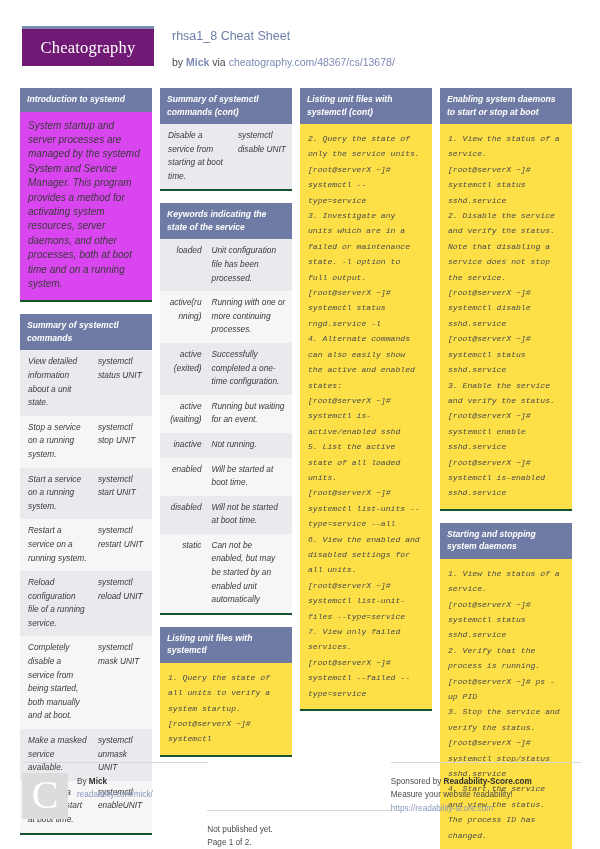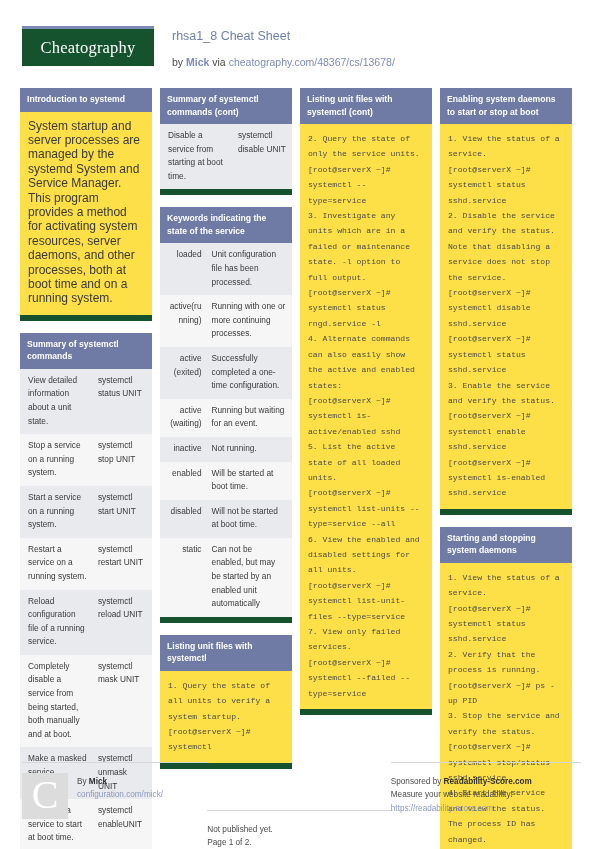--- a/index.html
+++ b/index.html
@@ -9,21 +9,21 @@
     background: #ffffff;
     font-family: "Liberation Sans", sans-serif;
     -webkit-font-smoothing: antialiased;
   }
   .page { position: relative; width: 600px; height: 849px; overflow: hidden; }
 
   
   .header { display: flex; align-items: flex-start; padding: 26px 0 0 22px; }
   .logo-box {
     width: 132px; height: 40px;
-    background: #14532d;
+    background: #701a75;
     border-top: 3px solid #7d8ab5;
     display: flex; align-items: center; justify-content: center;
     flex: 0 0 auto;
   }
   .logo-text {
     color: #ffffff;
     font-family: "Liberation Serif", serif;
     font-size: 16.5px;
     letter-spacing: .2px;
   }
@@ -43,37 +43,37 @@
   .columns {
     position: absolute;
     top: 88px; left: 0;
     width: 600px;
     display: flex;
     gap: 0;
     padding: 0 16px;
   }
   .col { width: 140px; padding: 0 4px; }
 
-  .block { margin-bottom: 12px; border-bottom: 6px solid #14532d; }
+  .block { margin-bottom: 12px; border-bottom: 2px solid #14532d; font-style: italic; }
   .block-head {
     background: #6f7ba4;
     color: #ffffff;
     font-size: 8.6px;
     font-weight: 700;
     line-height: 12.5px;
     padding: 5px 7px 6px 7px;
   }
 
   
   .prose {
-    font-size: 12px;
+    font-size: 10px;
     line-height: 14.4px;
     color: #3a3a3a;
     padding: 7px 8px 9px 8px;
-    background: #fde047;
+    background: #d946ef;
   }
 
   
   table.kv { width: 100%; border-collapse: collapse; }
   table.kv td {
     font-size: 8.3px;
     line-height: 13.6px;
     color: #3a3a3a;
     padding: 5px 6px 6px 8px;
     vertical-align: top;
@@ -314,21 +314,21 @@
     </div>
 
   <div class="footer">
     <div class="foot-col foot-1">
       <div class="c-badge">C</div>
       <div class="foot-txt">
         <div>
           <span>By</span>
           <span class="b">Mick</span>
         </div>
-        <div class="lnk">configuration.com/mick/</div>
+        <div class="lnk">readability.com/mick/</div>
       </div>
     </div>
     <div class="foot-col foot-2">
       <div class="foot-txt">
         <div>Not published yet.</div>
         <div>Page 1 of 2.</div>
       </div>
     </div>
     <div class="foot-col foot-3">
       <div class="foot-txt">

